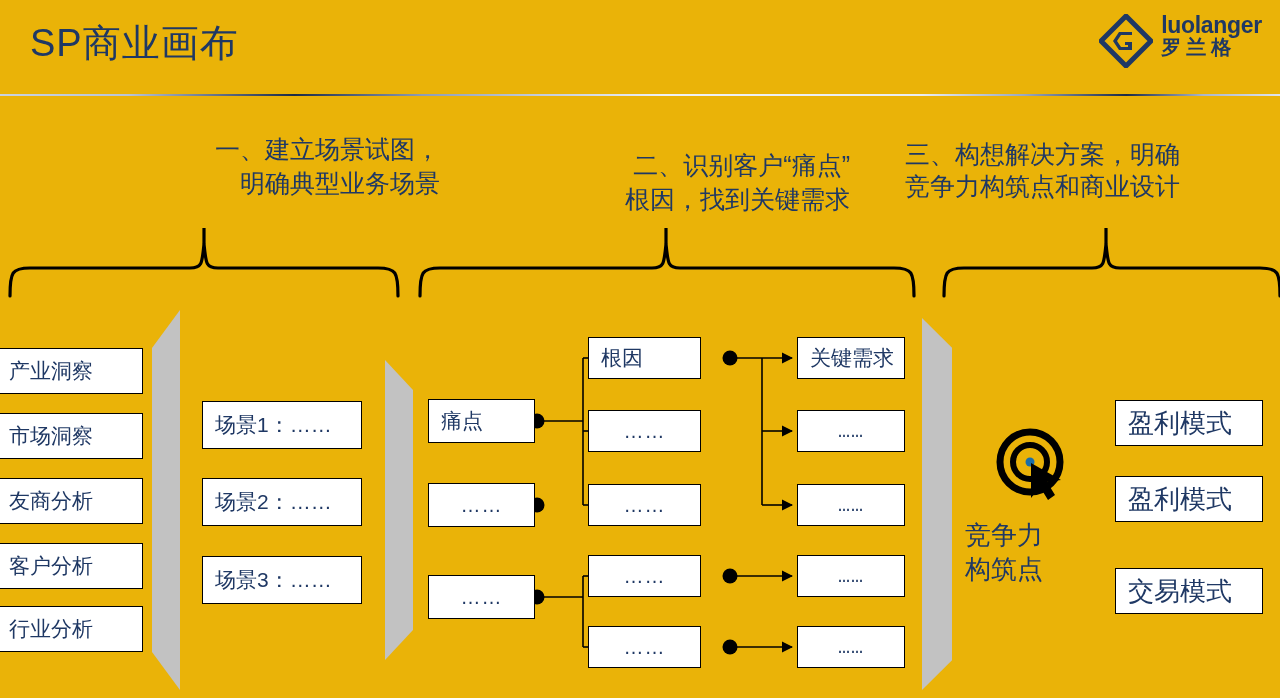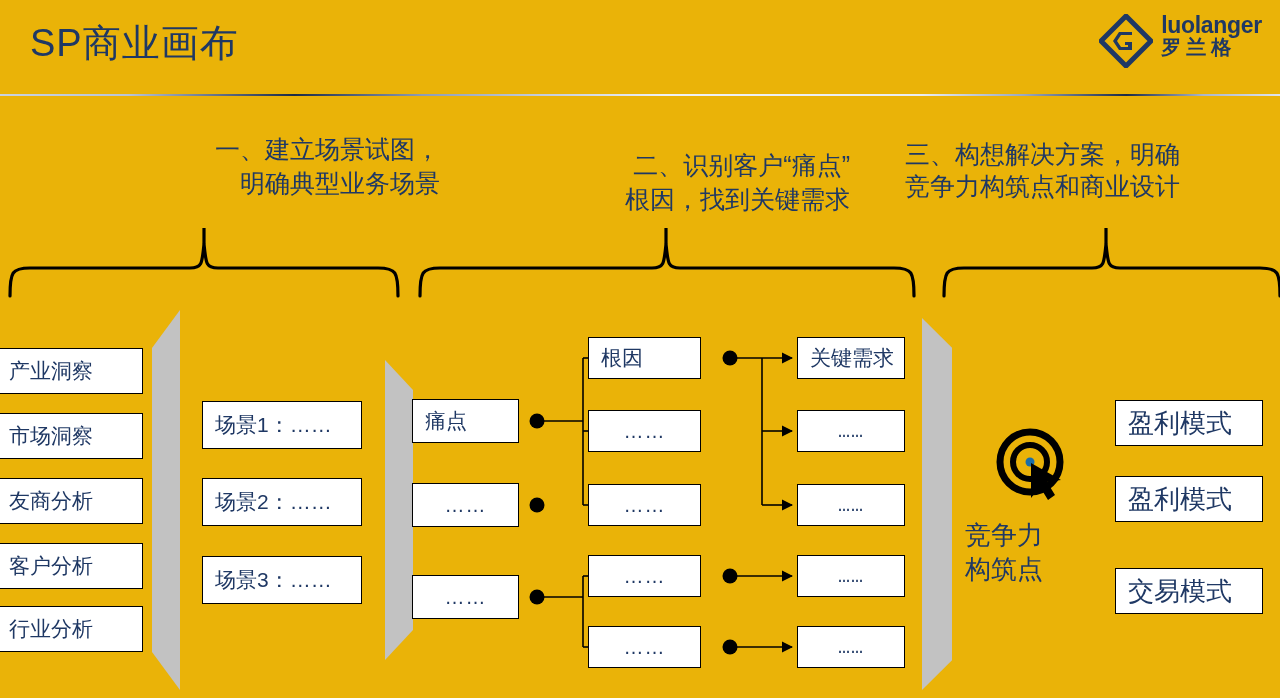--- a/index.html
+++ b/index.html
@@ -78,21 +78,21 @@
     font-size: 21px;
     padding-left: 12px;
   }
   .box.dots { font-size: 20px; letter-spacing: 1px; padding-left: 0; justify-content: center; }
 
   
   .col-left { width: 147px; height: 46px; left: -4px; }
   
   .col-scn  { width: 160px; height: 48px; left: 202px; }
   
-  .col-pain { width: 107px; height: 44px; left: 412px; }
+  .col-pain { width: 107px; height: 44px; left: 428px; }
   
   .col-cause{ width: 113px; height: 42px; left: 588px; }
   
   .col-need { width: 108px; height: 42px; left: 797px; font-family: Liberation Mono, monospace; }
   
   .col-model{ width: 148px; height: 46px; left: 1115px; font-size: 26px; }
 
   
   #comp-icon { position: absolute; left: 990px; top: 424px; width: 86px; height: 86px; }
   #comp-label {

